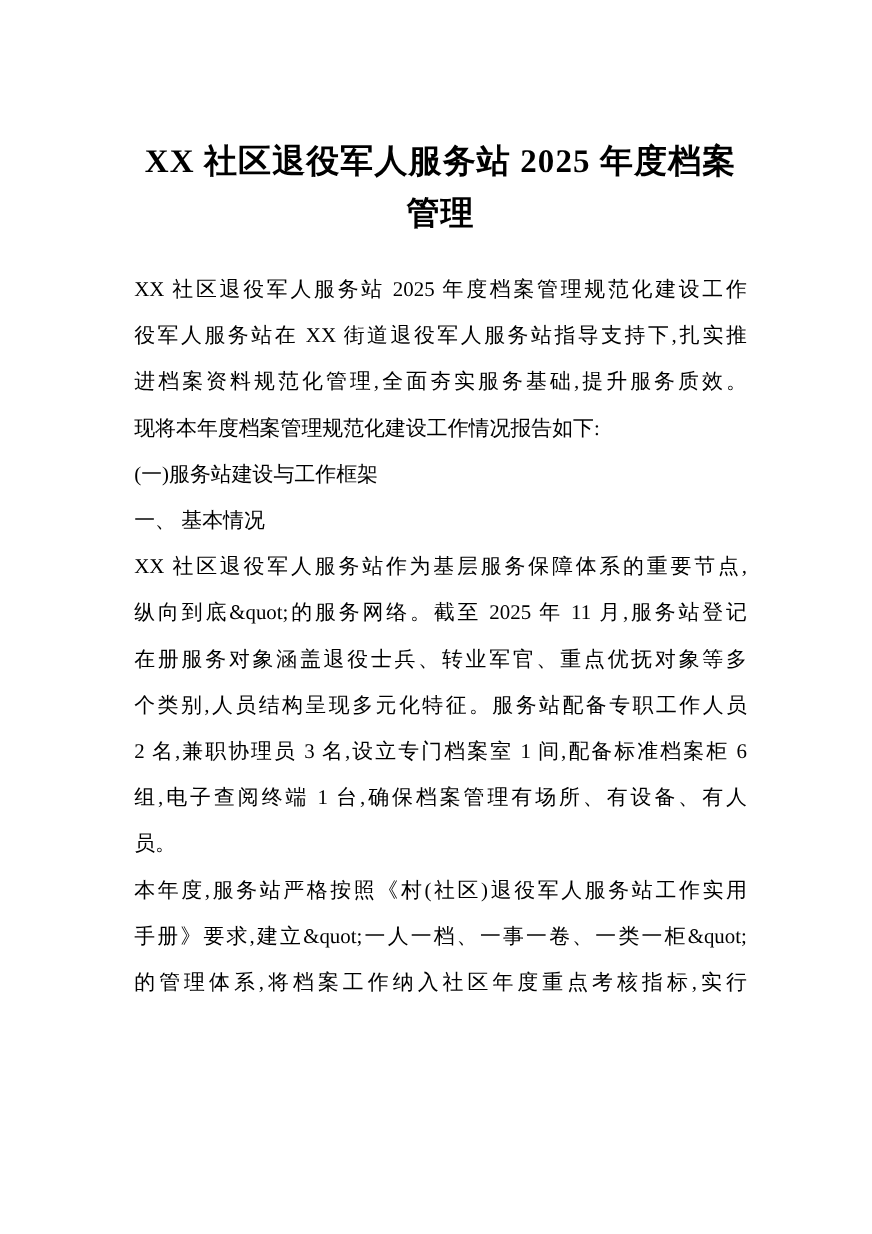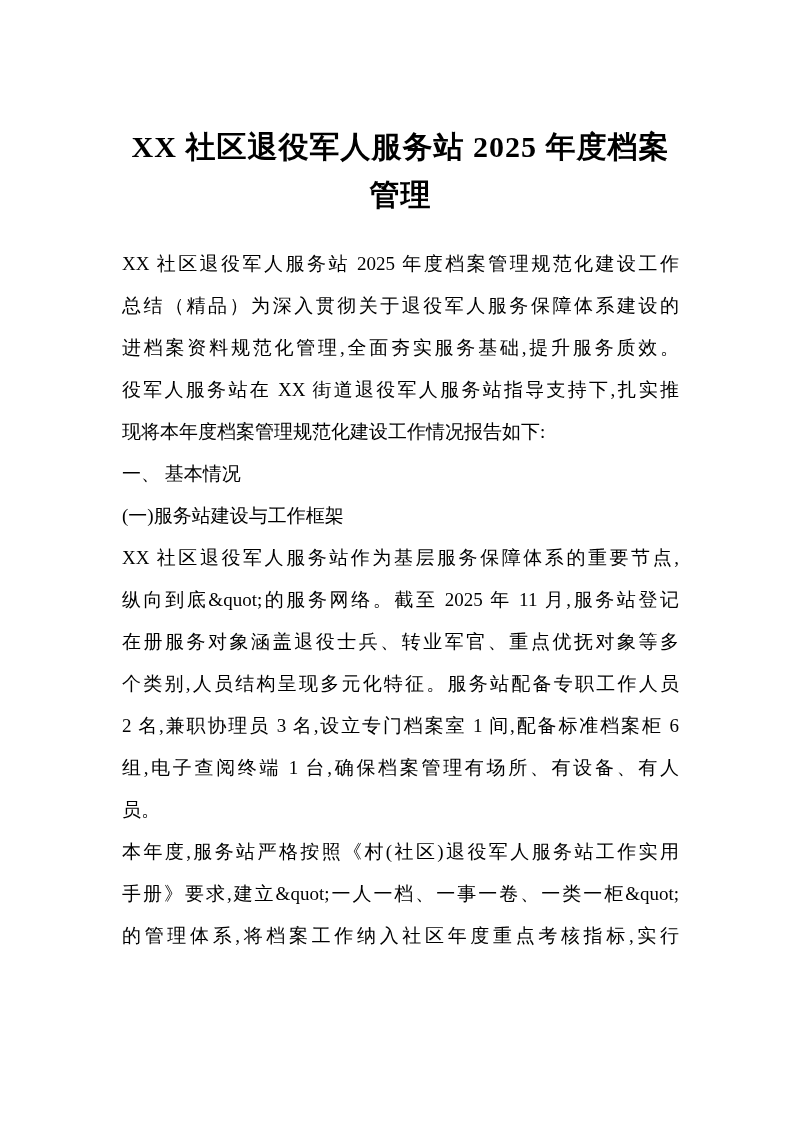--- a/index.html
+++ b/index.html
@@ -46,26 +46,25 @@
 <body>
 
 <div class="page">
 
   <div class="doc-title">
     <div>XX 社区退役军人服务站 2025 年度档案管理</div>
   </div>
 
   <div class="doc-body">
     <div class="line">XX 社区退役军人服务站 2025 年度档案管理规范化建设工作</div>
-    <div class="line">总结（精品）为深入贯彻关于退役军人服务保障体系建设的</div>
+    <div class="line">役军人服务站在 XX 街道退役军人服务站指导支持下,扎实推</div>
     <div class="line">进档案资料规范化管理,全面夯实服务基础,提升服务质效。</div>
-    <div class="line">役军人服务站在 XX 街道退役军人服务站指导支持下,扎实推</div>
     <div class="line line-end">现将本年度档案管理规范化建设工作情况报告如下:</div>
+    <div class="line line-end">(一)服务站建设与工作框架</div>
     <div class="line line-end">一、 基本情况</div>
-    <div class="line line-end">(一)服务站建设与工作框架</div>
     <div class="line">XX 社区退役军人服务站作为基层服务保障体系的重要节点,</div>
     <div class="line">纵向到底&amp;quot;的服务网络。截至 2025 年 11 月,服务站登记</div>
     <div class="line">在册服务对象涵盖退役士兵、转业军官、重点优抚对象等多</div>
     <div class="line">个类别,人员结构呈现多元化特征。服务站配备专职工作人员</div>
     <div class="line">2 名,兼职协理员 3 名,设立专门档案室 1 间,配备标准档案柜 6</div>
     <div class="line">组,电子查阅终端 1 台,确保档案管理有场所、有设备、有人</div>
     <div class="line line-end">员。</div>
     <div class="line">本年度,服务站严格按照《村(社区)退役军人服务站工作实用</div>
     <div class="line">手册》要求,建立&amp;quot;一人一档、一事一卷、一类一柜&amp;quot;</div>
     <div class="line">的管理体系,将档案工作纳入社区年度重点考核指标,实行</div>

